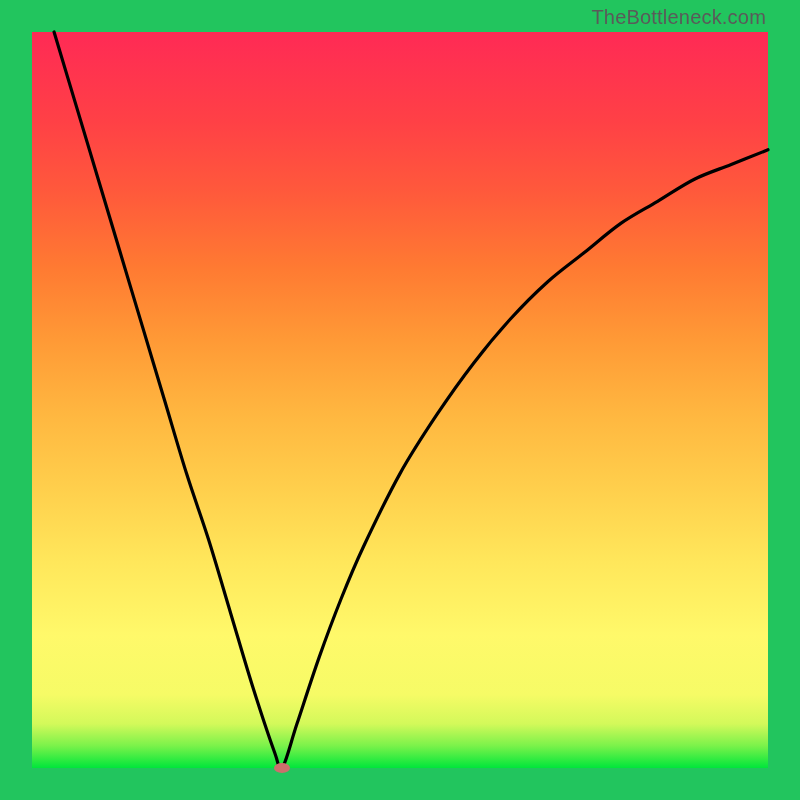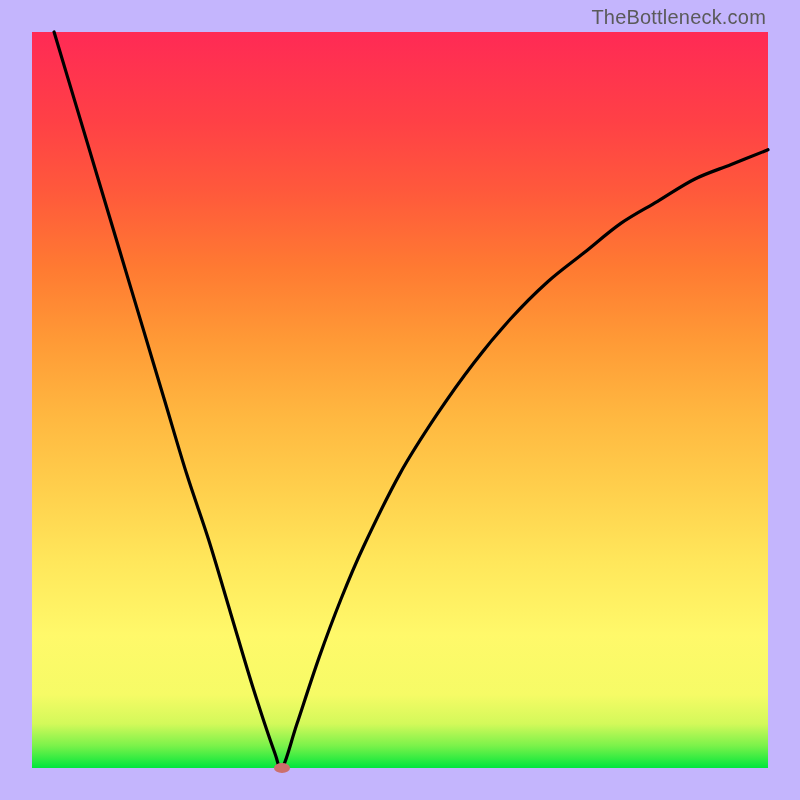--- a/index.html
+++ b/index.html
@@ -8,21 +8,21 @@
     width: 800px;
     height: 800px;
     background: #000;
     overflow: hidden;
     font-family: Arial, Helvetica, sans-serif;
   }
   .outer {
     position: relative;
     width: 800px;
     height: 800px;
-    background: #c4b5fd;
+    background: #22c55e;
   }
   .plot-area {
     position: absolute;
     left: 32px;
     top: 32px;
     width: 736px;
     height: 736px;
     
     background: linear-gradient(
       to top,

